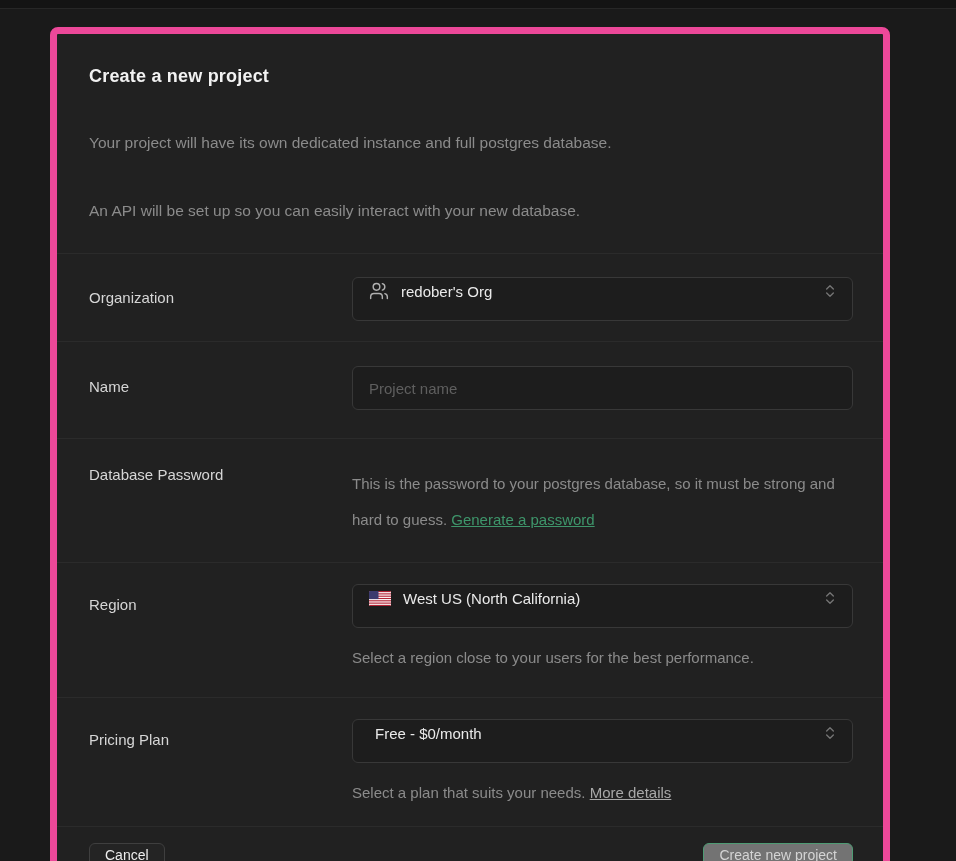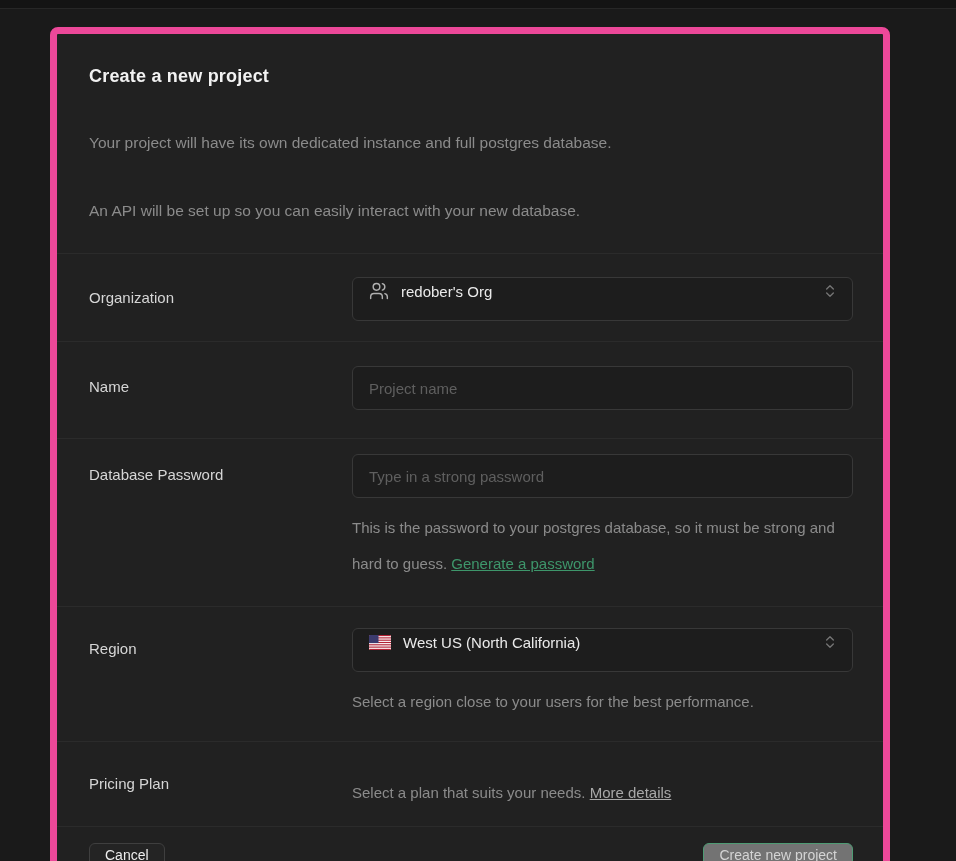--- a/index.html
+++ b/index.html
@@ -176,21 +176,20 @@
   <div class="form-row row-name">
     <div class="field-label">Name</div>
     <div>
       <input class="control text-input" type="text" placeholder="Project name" style="">
     </div>
   </div>
 
   <div class="form-row row-password">
     <div class="field-label">Database Password</div>
     <div>
-      <input class="control text-input" type="text" placeholder="Type in a strong password" style="">
       <div class="helper">
         <span>This is the password to your postgres database, so it must be strong and hard to guess.</span>
         <a class="link-green">Generate a password</a>
       </div>
     </div>
   </div>
 
   <div class="form-row row-region">
     <div class="field-label">Region</div>
     <div>
@@ -218,20 +217,29 @@
           </svg>
         </span>
       </div>
       <div class="helper">Select a region close to your users for the best performance.</div>
     </div>
   </div>
 
   <div class="form-row row-plan">
     <div class="field-label">Pricing Plan</div>
     <div>
+      <div class="control select-box">
+        <span class="select-value no-icon">Free - $0/month</span>
+        <span class="chevrons">
+          <svg width="16" height="16" viewBox="0 0 24 24" fill="none" stroke="currentColor" stroke-width="2" stroke-linecap="round" stroke-linejoin="round">
+            <path d="m7 15 5 5 5-5"></path>
+              <path d="m7 9 5-5 5 5"></path>
+          </svg>
+        </span>
+      </div>
       <div class="helper">
         <span>Select a plan that suits your needs.</span>
         <a class="link-gray">More details</a>
       </div>
     </div>
   </div>
 
   <div class="panel-footer">
     <button class="btn btn-cancel">Cancel</button>
     <div class="footer-spacer"></div>

